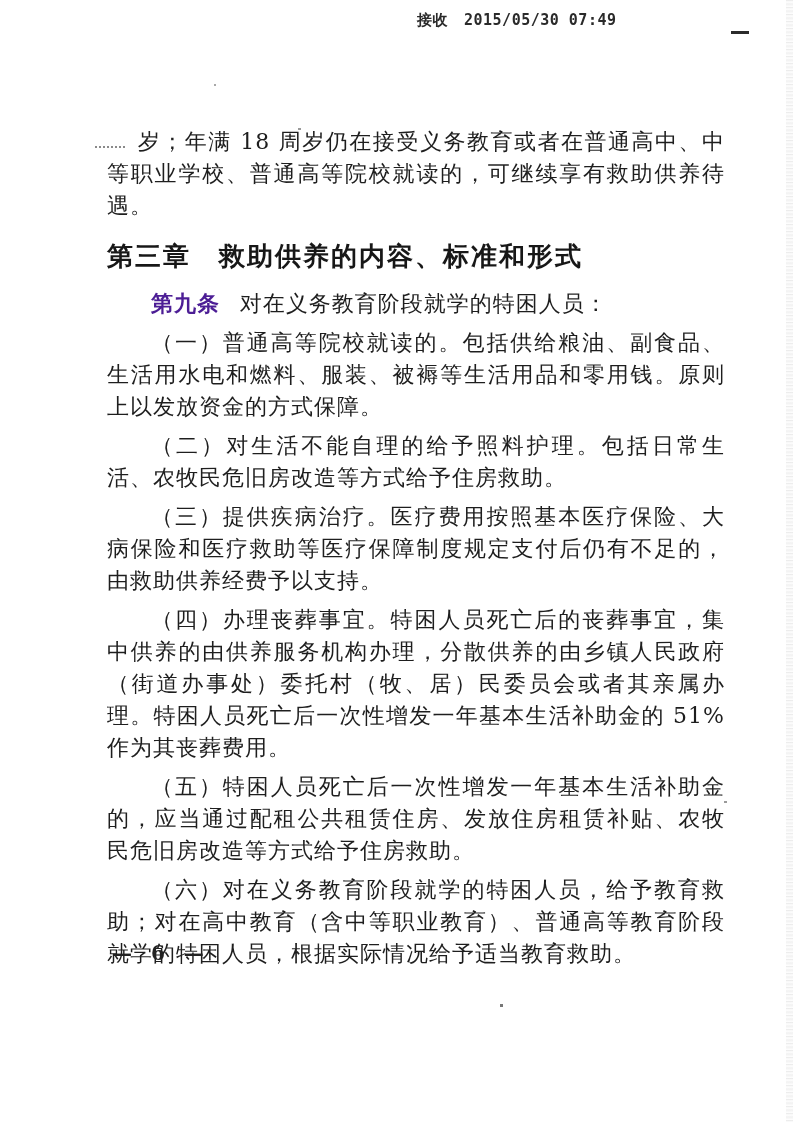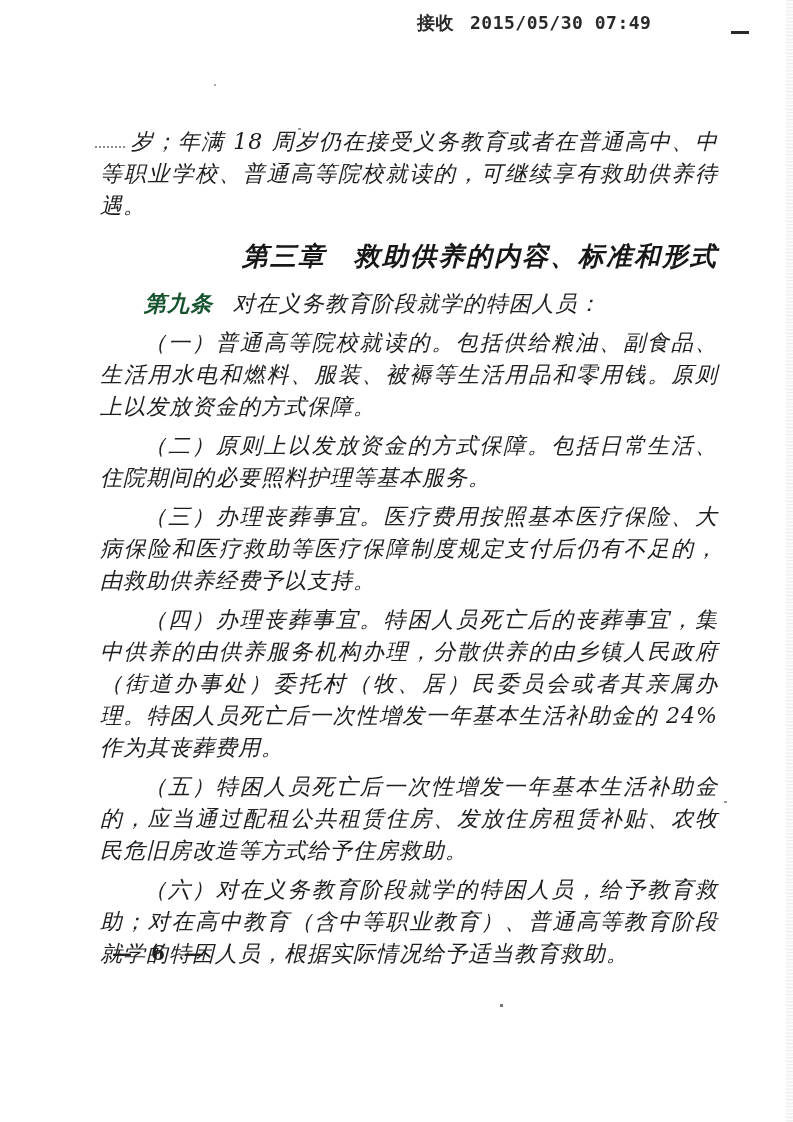--- a/index.html
+++ b/index.html
@@ -30,69 +30,68 @@
       rgba(255,255,255,0) 2px,
       rgba(140,140,140,0.12) 4px,
       rgba(255,255,255,0) 7px
     );
   }
   .fax-header {
     position: absolute;
     top: 11px;
     left: 417px;
     font-family: "DejaVu Sans Mono", "Liberation Mono", monospace;
-    font-size: 18px;
+    font-size: 15px;
     font-weight: bold;
     color: #2a2a2a;
     letter-spacing: 0.5px;
     white-space: nowrap;
   }
   .fax-header .fax-label { margin-right: 16px; }
   .corner-dash {
     position: absolute;
     left: 731px;
     top: 31px;
     width: 18px;
     height: 3px;
     background: #2b2b2b;
   }
   .content {
     position: absolute;
-    left: 100px;
+    left: 107px;
     top: 126px;
     width: 618px;
     font-size: 22px;
     line-height: 32px;
     text-align: justify;
     letter-spacing: 1px;
-    font-style: italic;
   }
   .content p {
     margin: 7px 0 0 0;
   }
   .content p.first {
     margin-top: 0;
     text-indent: 1.4em;
   }
   .content p.indent {
     text-indent: 2em;
   }
   .chapter {
     margin: 17px 0 14px 0;
-    text-align: right;
+    text-align: left;
     font-size: 26px;
     font-weight: bold;
     letter-spacing: 2px;
     line-height: 34px;
     color: #171717;
   }
   .article-number {
     font-weight: bold;
     margin-right: 0.9em;
-    color: #14532d;
+    color: #4c1d95;
   }
   .page-number {
     position: absolute;
     left: 112px;
     top: 941px;
     font-size: 20px;
     font-weight: bold;
     letter-spacing: 6px;
     color: #222;
   }
@@ -124,23 +123,23 @@
   <div class="corner-dash"></div>
 
   <div class="content">
     <p class="first">岁；年满 18 周岁仍在接受义务教育或者在普通高中、中等职业学校、普通高等院校就读的，可继续享有救助供养待遇。</p>
 
     <h2 class="chapter">第三章　救助供养的内容、标准和形式</h2>
 
     <p class="indent"><span class="article-number">第九条</span><span>对在义务教育阶段就学的特困人员：</span></p>
 
     <p class="indent">（一）普通高等院校就读的。包括供给粮油、副食品、生活用水电和燃料、服装、被褥等生活用品和零用钱。原则上以发放资金的方式保障。</p>
-    <p class="indent">（二）原则上以发放资金的方式保障。包括日常生活、住院期间的必要照料护理等基本服务。</p>
-    <p class="indent">（三）办理丧葬事宜。医疗费用按照基本医疗保险、大病保险和医疗救助等医疗保障制度规定支付后仍有不足的，由救助供养经费予以支持。</p>
-    <p class="indent">（四）办理丧葬事宜。特困人员死亡后的丧葬事宜，集中供养的由供养服务机构办理，分散供养的由乡镇人民政府（街道办事处）委托村（牧、居）民委员会或者其亲属办理。特困人员死亡后一次性增发一年基本生活补助金的 24%作为其丧葬费用。</p>
+    <p class="indent">（二）对生活不能自理的给予照料护理。包括日常生活、农牧民危旧房改造等方式给予住房救助。</p>
+    <p class="indent">（三）提供疾病治疗。医疗费用按照基本医疗保险、大病保险和医疗救助等医疗保障制度规定支付后仍有不足的，由救助供养经费予以支持。</p>
+    <p class="indent">（四）办理丧葬事宜。特困人员死亡后的丧葬事宜，集中供养的由供养服务机构办理，分散供养的由乡镇人民政府（街道办事处）委托村（牧、居）民委员会或者其亲属办理。特困人员死亡后一次性增发一年基本生活补助金的 51%作为其丧葬费用。</p>
     <p class="indent">（五）特困人员死亡后一次性增发一年基本生活补助金的，应当通过配租公共租赁住房、发放住房租赁补贴、农牧民危旧房改造等方式给予住房救助。</p>
     <p class="indent">（六）对在义务教育阶段就学的特困人员，给予教育救助；对在高中教育（含中等职业教育）、普通高等教育阶段就学的特困人员，根据实际情况给予适当教育救助。</p>
   </div>
 
   <div class="page-number">— 6 —</div>
 
   <div class="speck speck-dashes"></div>
   <div class="speck speck-dot-a"></div>
   <div class="speck speck-dot-b"></div>
   <div class="speck speck-dot-c"></div>

